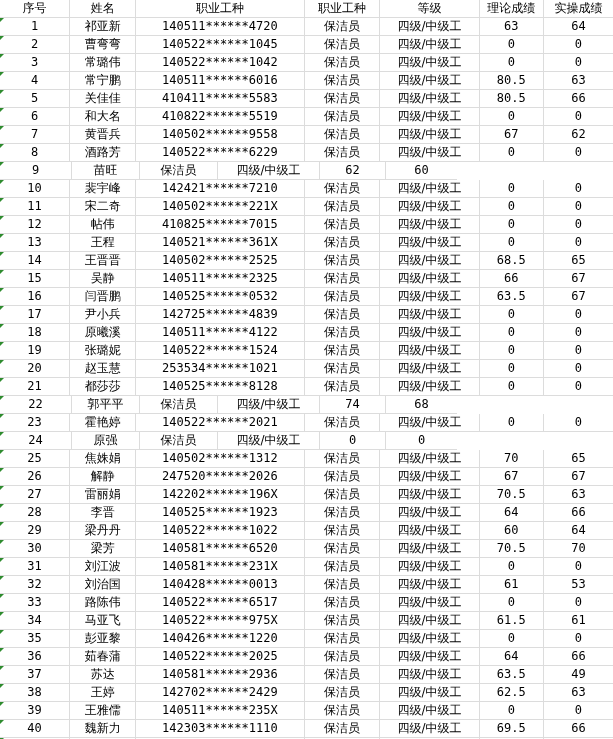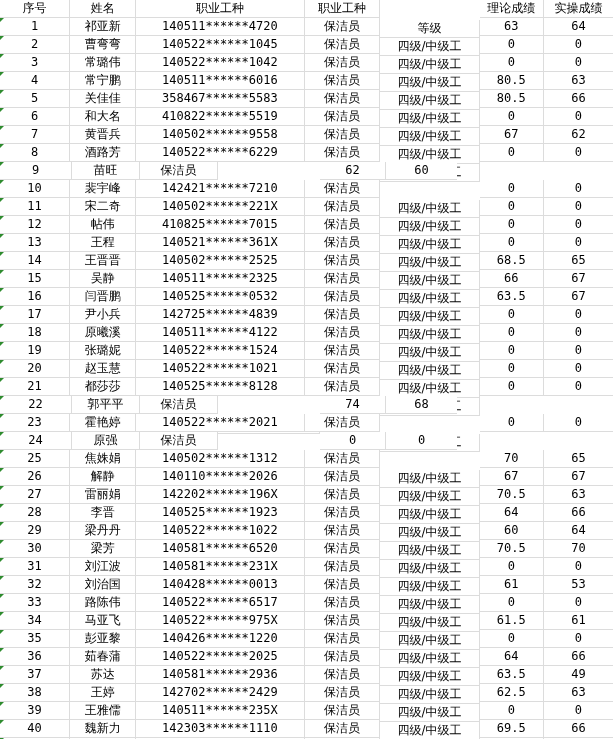--- a/index.html
+++ b/index.html
@@ -23,21 +23,21 @@
     font-size:12px;line-height:17px;white-space:nowrap;
     background:var(--bg);
   }
   .cell.last{border-right:none;}
   .cell.mono{font-family:"DejaVu Sans Mono",monospace;font-size:12px;letter-spacing:0px;}
   .header .cell{font-weight:normal;}
   .c0{width:72px;}
   .c1{width:68px;}
   .c2{width:173px;}
   .c3{width:78px;}
-  .c4{width:102px;margin-top:20px;}
+  .c4{width:102px;}
   .c5{width:66px;}
   .c6{width:71px;}
   .tri{
     position:absolute;top:0;left:0;width:0;height:0;
     border-top:4px solid var(--green);
     border-right:4px solid transparent;
     pointer-events:none;
   }
   .partial{height:1px;overflow:hidden;}
 </style>
@@ -86,21 +86,21 @@
       <div class="cell c1">常宁鹏</div>
       <div class="cell c2 mono">140511******6016</div>
       <div class="cell c3">保洁员</div>
       <div class="cell c4">四级/中级工</div>
       <div class="cell c5 mono">80.5</div>
       <div class="cell c6 last mono">63</div>
     </div>
     <div class="row">
       <div class="cell c0 mono">5<span class="tri"></span></div>
       <div class="cell c1">关佳佳</div>
-      <div class="cell c2 mono">358467******5583</div>
+      <div class="cell c2 mono">410411******5583</div>
       <div class="cell c3">保洁员</div>
       <div class="cell c4">四级/中级工</div>
       <div class="cell c5 mono">80.5</div>
       <div class="cell c6 last mono">66</div>
     </div>
     <div class="row">
       <div class="cell c0 mono">6<span class="tri"></span></div>
       <div class="cell c1">和大名</div>
       <div class="cell c2 mono">410822******5519</div>
       <div class="cell c3">保洁员</div>
@@ -220,21 +220,21 @@
       <div class="cell c1">张璐妮</div>
       <div class="cell c2 mono">140522******1524</div>
       <div class="cell c3">保洁员</div>
       <div class="cell c4">四级/中级工</div>
       <div class="cell c5 mono">0</div>
       <div class="cell c6 last mono">0</div>
     </div>
     <div class="row">
       <div class="cell c0 mono">20<span class="tri"></span></div>
       <div class="cell c1">赵玉慧</div>
-      <div class="cell c2 mono">140522******1021</div>
+      <div class="cell c2 mono">253534******1021</div>
       <div class="cell c3">保洁员</div>
       <div class="cell c4">四级/中级工</div>
       <div class="cell c5 mono">0</div>
       <div class="cell c6 last mono">0</div>
     </div>
     <div class="row">
       <div class="cell c0 mono">21<span class="tri"></span></div>
       <div class="cell c1">都莎莎</div>
       <div class="cell c2 mono">140525******8128</div>
       <div class="cell c3">保洁员</div>
@@ -272,21 +272,21 @@
       <div class="cell c1">焦姝娟</div>
       <div class="cell c2 mono">140502******1312</div>
       <div class="cell c3">保洁员</div>
       <div class="cell c4">四级/中级工</div>
       <div class="cell c5 mono">70</div>
       <div class="cell c6 last mono">65</div>
     </div>
     <div class="row">
       <div class="cell c0 mono">26<span class="tri"></span></div>
       <div class="cell c1">解静</div>
-      <div class="cell c2 mono">140110******2026</div>
+      <div class="cell c2 mono">247520******2026</div>
       <div class="cell c3">保洁员</div>
       <div class="cell c4">四级/中级工</div>
       <div class="cell c5 mono">67</div>
       <div class="cell c6 last mono">67</div>
     </div>
     <div class="row">
       <div class="cell c0 mono">27<span class="tri"></span></div>
       <div class="cell c1">雷丽娟</div>
       <div class="cell c2 mono">142202******196X</div>
       <div class="cell c3">保洁员</div>

